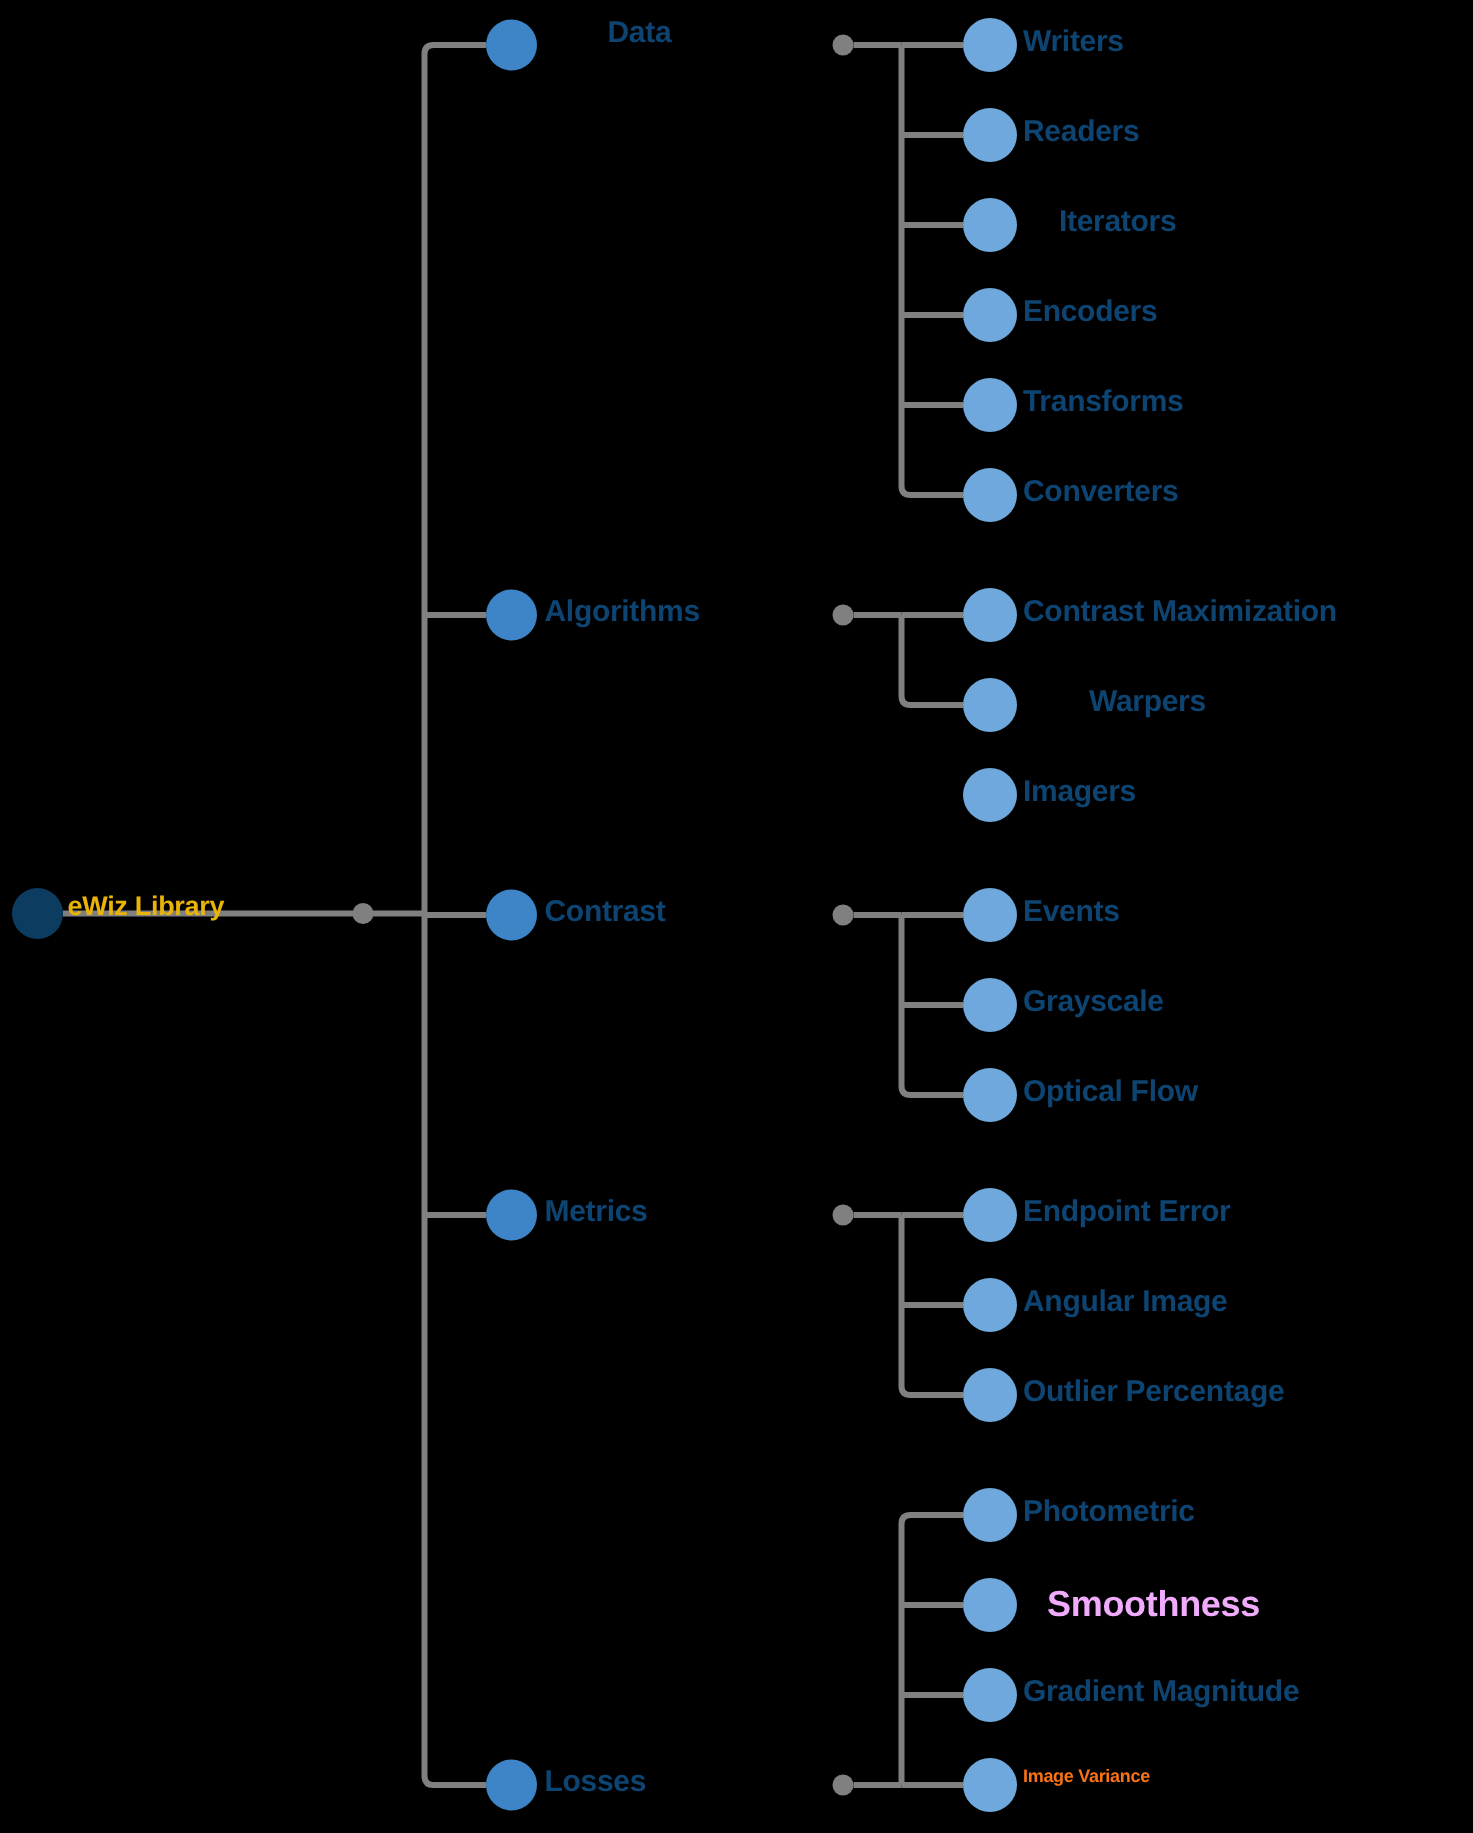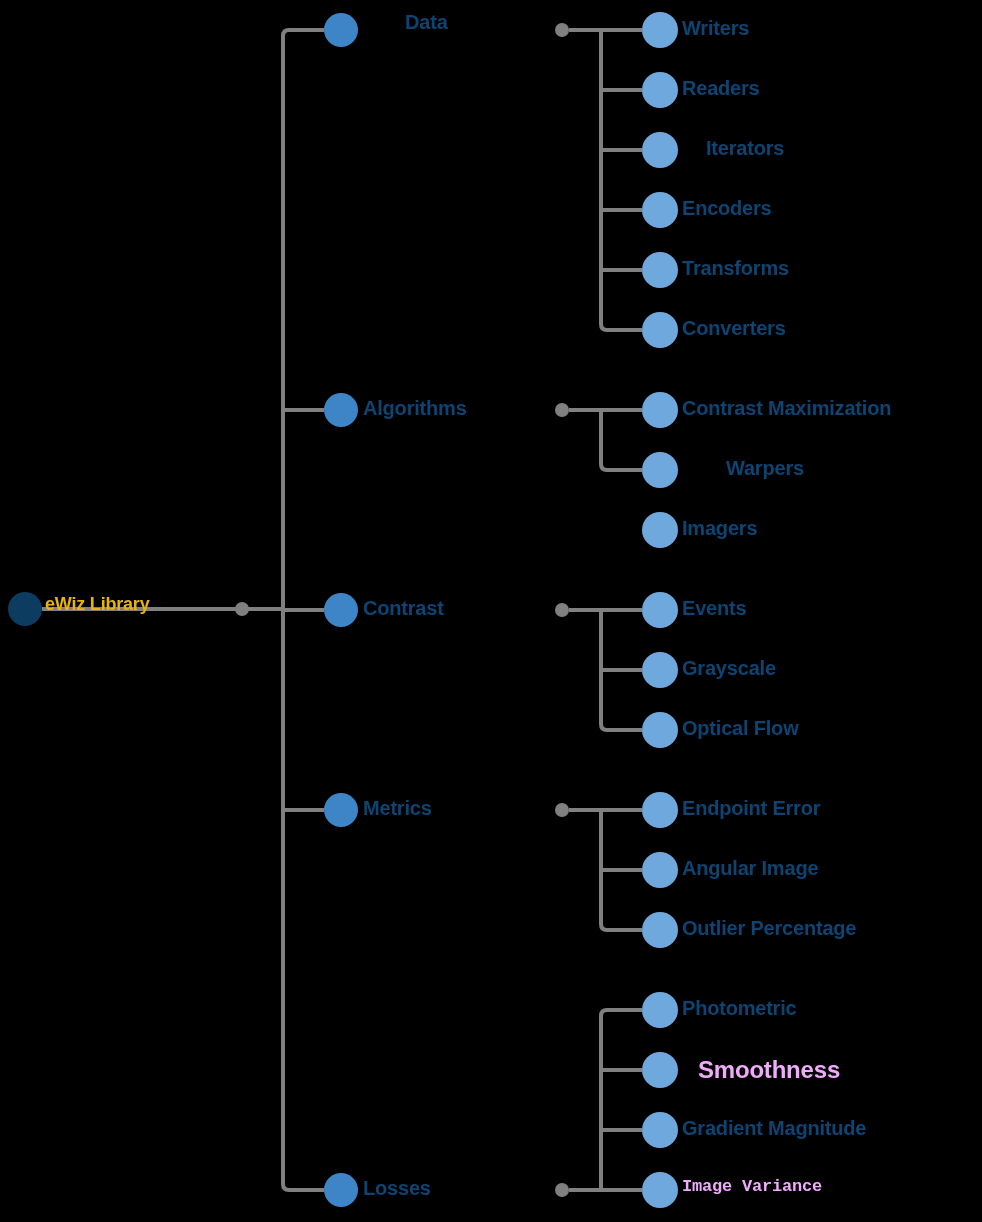--- a/index.html
+++ b/index.html
@@ -128,15 +128,15 @@
       <div class="node-circle" style="left: 324px; top: 1173px; width: 34px; height: 34px; background: rgb(61, 133, 198);"></div>
       <div class="node-label" style="left: 363px; top: 1177.6px; font-size: 20px; color: rgb(13, 68, 114);">Losses</div>
       <div class="connector-dot" style="left: 555px; top: 1183px; width: 14px; height: 14px; background: rgb(128, 128, 128);"></div>
       <div class="node-circle" style="left: 642px; top: 992px; width: 36px; height: 36px; background: rgb(111, 168, 220);"></div>
       <div class="node-label" style="left: 682px; top: 997.6px; font-size: 20px; color: rgb(13, 68, 114);">Photometric</div>
       <div class="node-circle" style="left: 642px; top: 1052px; width: 36px; height: 36px; background: rgb(111, 168, 220);"></div>
       <div class="node-label" style="left: 682px; top: 1057.6px; font-size: 24px; color: #f0abfc; margin-left: 16px;">Smoothness</div>
       <div class="node-circle" style="left: 642px; top: 1112px; width: 36px; height: 36px; background: rgb(111, 168, 220);"></div>
       <div class="node-label" style="left: 682px; top: 1117.6px; font-size: 20px; color: rgb(13, 68, 114);">Gradient Magnitude</div>
       <div class="node-circle" style="left: 642px; top: 1172px; width: 36px; height: 36px; background: rgb(111, 168, 220);"></div>
-      <div class="node-label" style="left: 682px; top: 1177.6px; font-size: 17px; color: #f0abfc; font-family: Liberation Mono, monospace;">Image Variance</div>
+      <div class="node-label" style="left: 682px; top: 1177.6px; font-size: 12px; color: #f97316;">Image Variance</div>
     </div>
 </div>
 
 </body></html>

